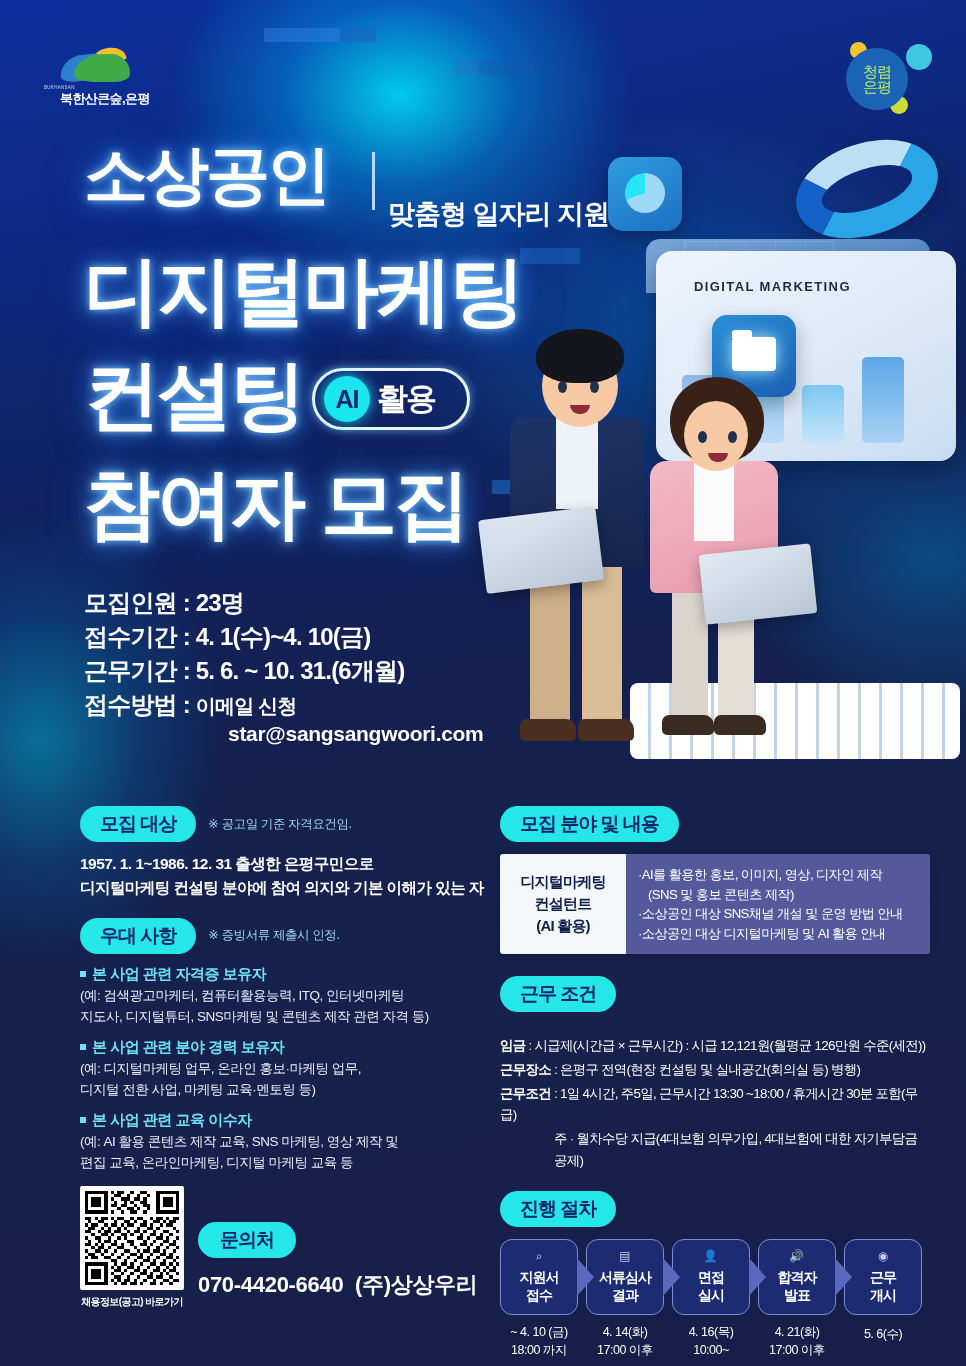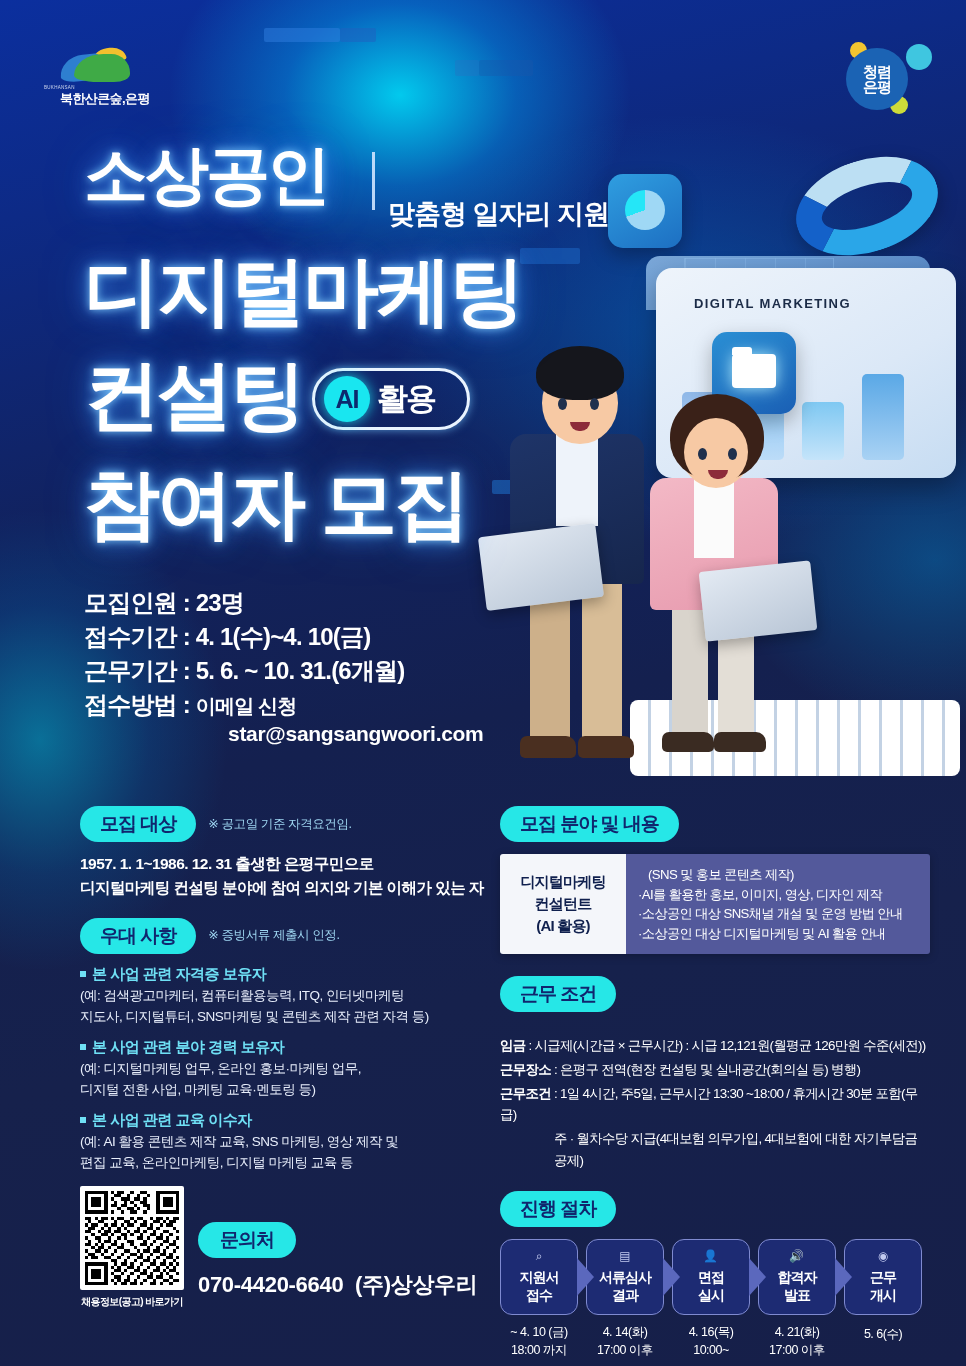--- a/index.html
+++ b/index.html
@@ -32,21 +32,21 @@
         background:#2e7fd0; border-radius:60% 20% 45% 45%/85% 60% 25% 25%; transform: rotate(-6deg); }
   .mark .swoosh-g { position:absolute; left:20px; top:6px; width:56px; height:28px;
         background:#3faa46; border-radius:55% 35% 30% 45%/80% 70% 30% 25%; }
   #logo-left .brand-sub { font-size: 4.5px; color:#cfd8ef; letter-spacing:.3px; margin: 3px 0 0 0; }
   #logo-left .brand { font-size: 13px; font-weight: 700; color: #ffffff; letter-spacing: -.6px; margin-left: 16px; }
 
   #logo-right { position: absolute; right: 30px; top: 34px; width: 108px; height: 80px; }
   #logo-right .dot { position: absolute; border-radius: 50%; }
   #logo-right .circle-main { position: absolute; left: 18px; top: 14px; width: 62px; height: 62px;
         border-radius: 50%; background: #1b63b4; display:flex; align-items:center; justify-content:center; }
-  #logo-right .circle-main span { color:#ffffff; font-size: 15px; font-weight: 700; line-height: 1.0;
+  #logo-right .circle-main span { color:#bef264; font-size: 15px; font-weight: 400; line-height: 1.0;
         text-align:right; letter-spacing:-1px; }
   #logo-right .sm { font-size: 7px; display:block; }
 
   
   #hero { position: absolute; left: 0; top: 0; width: 966px; height: 580px; }
   .neon {
     color: #ffffff; font-weight: 700; letter-spacing: -3px;
     text-shadow: 0 0 9px rgba(130,205,255,.95), 0 0 22px rgba(70,160,255,.8), 0 0 44px rgba(30,110,240,.6);
   }
   #title-soe { position:absolute; left:84px; top:143px; font-size: 64px; line-height: 1; }
@@ -59,21 +59,21 @@
   #ai-badge { position:absolute; left:312px; top:368px; width: 158px; height: 62px;
         border: 3px solid #eaf4ff; border-radius: 34px; display:flex; align-items:center; gap:7px;
         padding-left: 9px; box-shadow: 0 0 10px rgba(120,200,255,.7); }
   #ai-badge .ai-circle { width: 46px; height: 46px; border-radius:50%; background:#19e6f0;
         color:#0c2a6d; font-size: 25px; font-weight:700; display:flex; align-items:center; justify-content:center;
         box-shadow: 0 0 14px rgba(30,230,245,.85); letter-spacing:-1px; }
   #ai-badge .ai-word { color:#ffffff; font-size: 31px; font-weight:700; letter-spacing:-2px; }
   #title-join { position:absolute; left:84px; top:466px; font-size: 76px; line-height: 1; }
 
   
-  #illu { position:absolute; right:0; top:150px; width: 490px; height: 650px; text-decoration: underline; }
+  #illu { position:absolute; right:0; top:133px; width: 490px; height: 650px; text-decoration: underline; }
   .donut { position:absolute; right:26px; top:10px; width: 146px; height: 92px;
         border-radius:50%; border: 26px solid #2aa6e8;
         border-top-color:#bcdff3; border-left-color:#1461c9; transform: rotate(-18deg);
         box-shadow: 0 6px 18px rgba(0,0,0,.25); }
   .card-screen { position:absolute; right:10px; top:118px; width: 300px; height: 210px;
         background: linear-gradient(150deg,#eef4fb 0%,#dbe8f7 60%,#c6dcf2 100%);
         border-radius: 16px; box-shadow: 0 10px 26px rgba(0,0,0,.3); }
   .card-screen .dm-text { position:absolute; left:38px; top:28px; font-size: 13px; font-weight:700;
         letter-spacing: 1.4px; color:#1b2b47; }
   .card-screen .bar { position:absolute; bottom:18px; border-radius: 5px; }
@@ -565,22 +565,22 @@
   <div id="col-right">
     <span class="pill">모집 분야 및 내용</span>
 
     <div id="field-table">
       <div class="cell-left">
         <div>디지털마케팅</div>
         <div>컨설턴트</div>
         <div>(AI 활용)</div>
       </div>
       <div class="cell-right">
+        <div class="li">·AI를 활용한 홍보, 이미지, 영상, 디자인 제작</div>
         <div class="li cont">(SNS 및 홍보 콘텐츠 제작)</div>
-        <div class="li">·AI를 활용한 홍보, 이미지, 영상, 디자인 제작</div>
         <div class="li">·소상공인 대상 SNS채널 개설 및 운영 방법 안내</div>
         <div class="li">·소상공인 대상 디지털마케팅 및 AI 활용 안내</div>
       </div>
     </div>
 
     <div id="work-cond">
       <span class="pill">근무 조건</span>
       <div class="wc-line" style="margin-top:23px;">
         <b>임금</b><span> : 시급제(시간급 × 근무시간) : 시급 12,121원(월평균 126만원 수준(세전))</span>
       </div>

